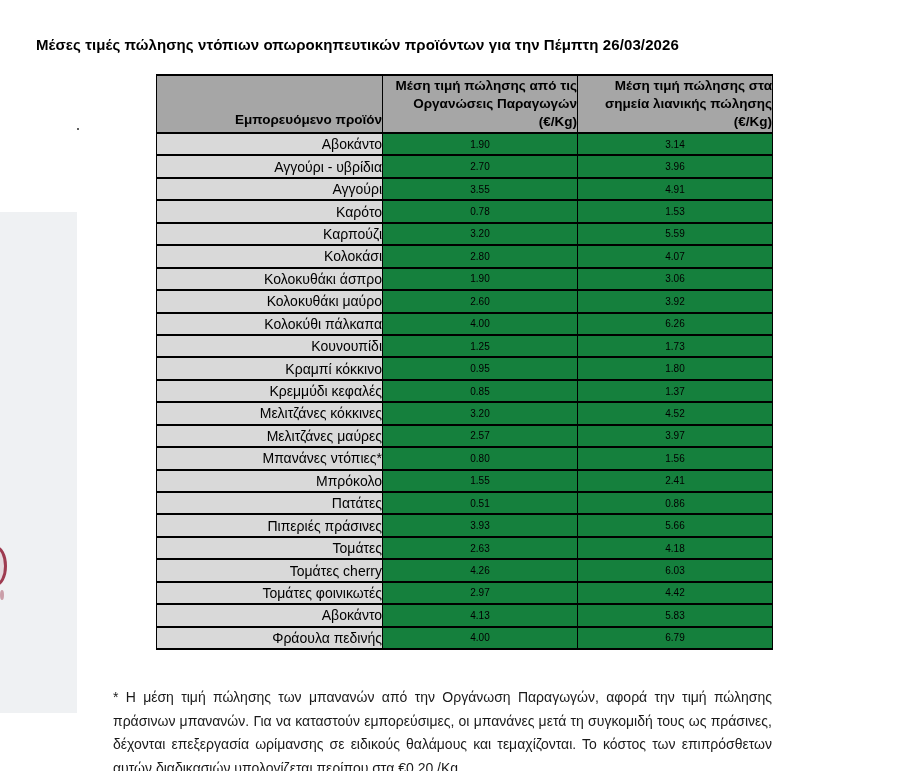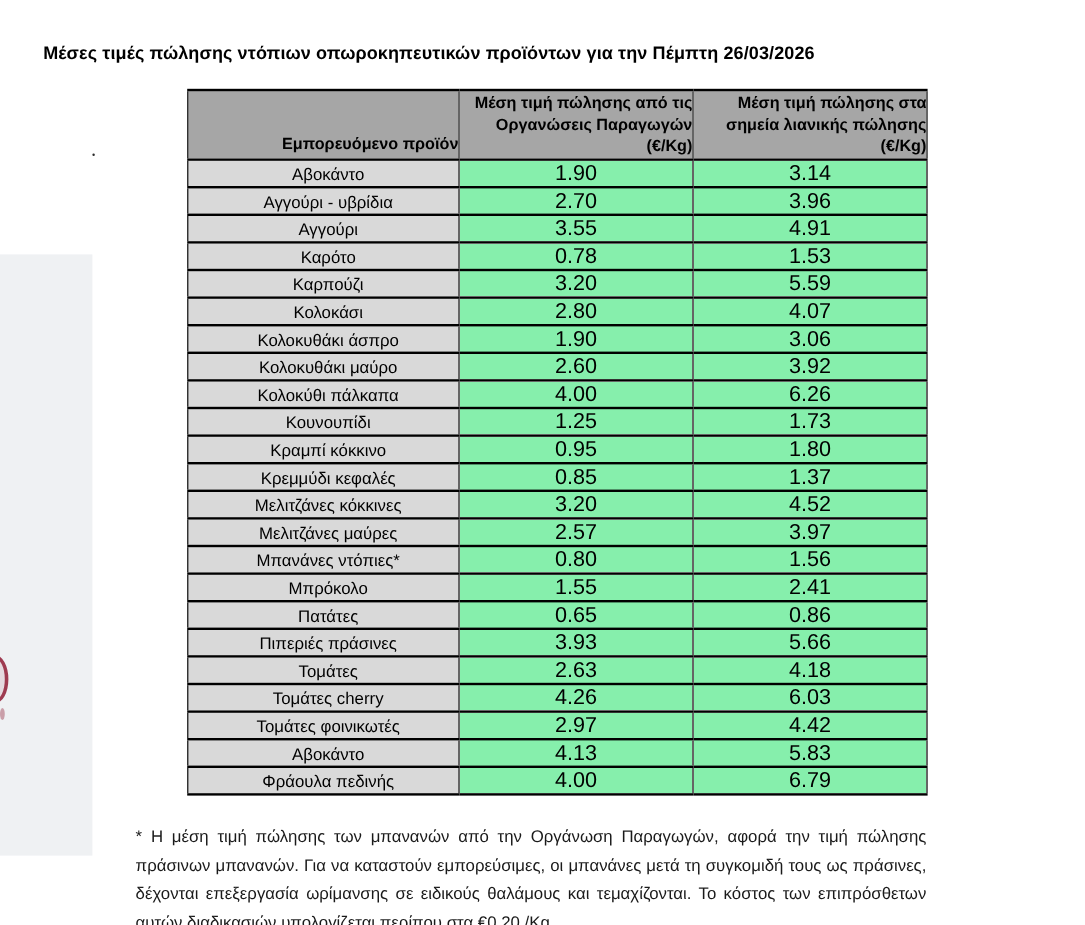--- a/index.html
+++ b/index.html
@@ -77,27 +77,27 @@
   .price-table thead th.product-header {
     vertical-align: bottom;
     padding-bottom: 3px;
     margin-left: 22px;
   }
   .price-table thead th.price-header { vertical-align: middle; }
   .price-table tbody tr { height: 22.45px; }
   .price-table td.product-cell {
     background: #d9d9d9;
     font-size: 14px;
-    text-align: center;
+    text-align: right;
     padding-left: 8px;
     vertical-align: middle;
   }
   .price-table td.num-cell {
-    background: #86efac;
-    font-size: 18px;
+    background: #15803d;
+    font-size: 10px;
     text-align: center;
     vertical-align: middle;
   }
   .footnote {
     position: absolute;
     left: 113px; top: 686px;
     width: 659px;
     font-size: 14px;
     line-height: 23.5px;
     text-align: justify;
@@ -208,21 +208,21 @@
     <td class="num-cell">0.80</td>
     <td class="num-cell">1.56</td>
   </tr>
       <tr>
     <td class="product-cell">Μπρόκολο</td>
     <td class="num-cell">1.55</td>
     <td class="num-cell">2.41</td>
   </tr>
       <tr>
     <td class="product-cell">Πατάτες</td>
-    <td class="num-cell">0.65</td>
+    <td class="num-cell">0.51</td>
     <td class="num-cell">0.86</td>
   </tr>
       <tr>
     <td class="product-cell">Πιπεριές πράσινες</td>
     <td class="num-cell">3.93</td>
     <td class="num-cell">5.66</td>
   </tr>
       <tr>
     <td class="product-cell">Τομάτες</td>
     <td class="num-cell">2.63</td>

